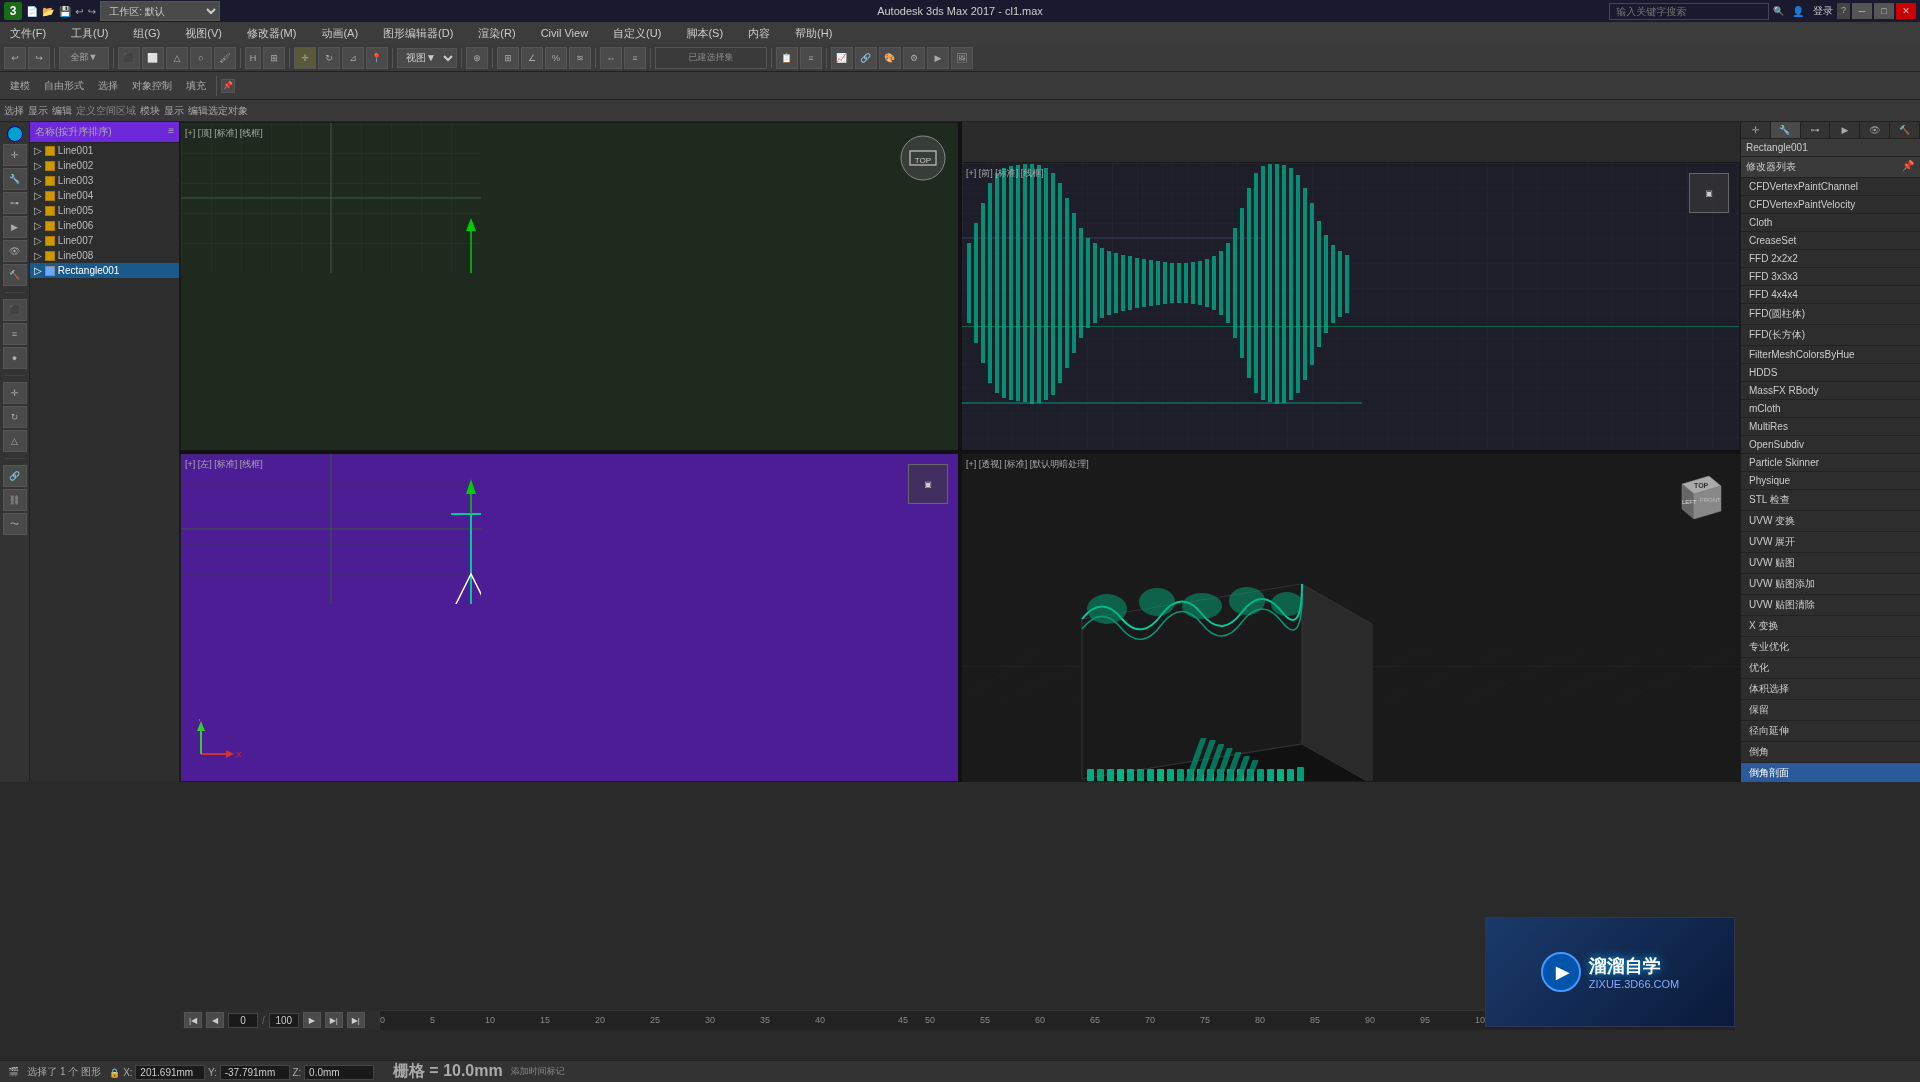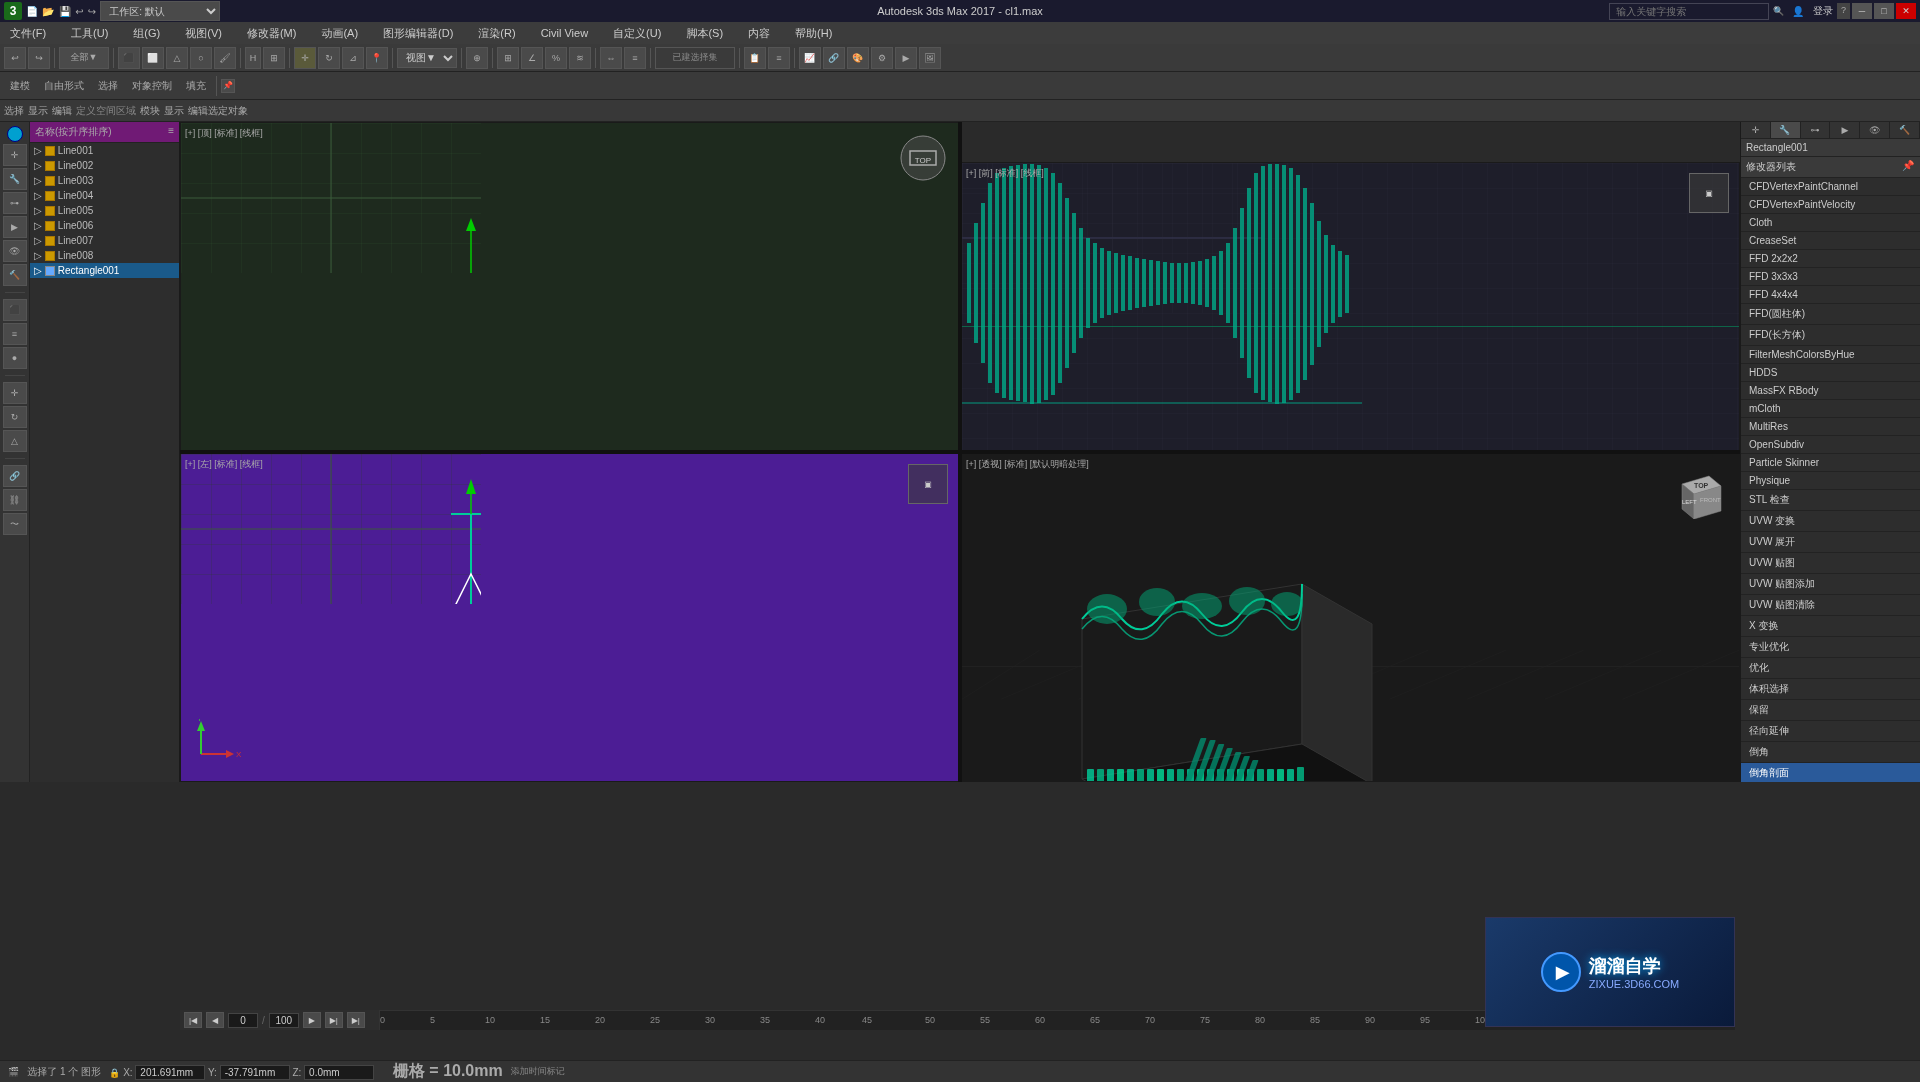--- a/index.html
+++ b/index.html
@@ -193,21 +193,21 @@
       position: absolute;
       left: 30px;
       top: 122px;
       width: 150px;
       height: 660px;
       background: #2d2d2d;
       border-right: 1px solid #1a1a1a;
       overflow: hidden;
     }
     #scene-panel-header {
-      background: #701a75;
+      background: #6d28d9;
       padding: 3px 5px;
       font-size: 10px;
       color: #aaa;
       display: flex;
       justify-content: space-between;
       border-bottom: 1px solid #222;
     }
     .tree-item {
       display: flex;
       align-items: center;
@@ -537,21 +537,21 @@
   <button class="tb-btn">⊕</button>
   <div class="tb-sep"></div>
   <button class="tb-btn">⊞</button>
   <button class="tb-btn">∠</button>
   <button class="tb-btn">%</button>
   <button class="tb-btn">≋</button>
   <div class="tb-sep"></div>
   <button class="tb-btn">⇔</button>
   <button class="tb-btn">≡</button>
   <div class="tb-sep"></div>
-  <button class="tb-btn" style="width:80px;background:#3a3a3a;color:#888;">已建选择集</button>
+  <button class="tb-btn" style="width:112px;background:#3a3a3a;color:#888;">已建选择集</button>
   <div class="tb-sep"></div>
   <button class="tb-btn">📋</button>
   <button class="tb-btn">≡</button>
   <div class="tb-sep"></div>
   <button class="tb-btn">📈</button>
   <button class="tb-btn">🔗</button>
   <button class="tb-btn">🎨</button>
   <button class="tb-btn">⚙</button>
   <button class="tb-btn">▶</button>
   <button class="tb-btn">🖼</button>
@@ -1030,21 +1030,21 @@
 
     <span class="anim-tick-label" style="left:0px;">0</span>
     <span class="anim-tick-label" style="left:50px;">5</span>
     <span class="anim-tick-label" style="left:105px;">10</span>
     <span class="anim-tick-label" style="left:160px;">15</span>
     <span class="anim-tick-label" style="left:215px;">20</span>
     <span class="anim-tick-label" style="left:270px;">25</span>
     <span class="anim-tick-label" style="left:325px;">30</span>
     <span class="anim-tick-label" style="left:380px;">35</span>
     <span class="anim-tick-label" style="left:435px;">40</span>
-    <span class="anim-tick-label" style="left:482px;">45</span>
+    <span class="anim-tick-label" style="left:518px;">45</span>
     <span class="anim-tick-label" style="left:545px;">50</span>
     <span class="anim-tick-label" style="left:600px;">55</span>
     <span class="anim-tick-label" style="left:655px;">60</span>
     <span class="anim-tick-label" style="left:710px;">65</span>
     <span class="anim-tick-label" style="left:765px;">70</span>
     <span class="anim-tick-label" style="left:820px;">75</span>
     <span class="anim-tick-label" style="left:875px;">80</span>
     <span class="anim-tick-label" style="left:930px;">85</span>
     <span class="anim-tick-label" style="left:985px;">90</span>
     <span class="anim-tick-label" style="left:1040px;">95</span>

